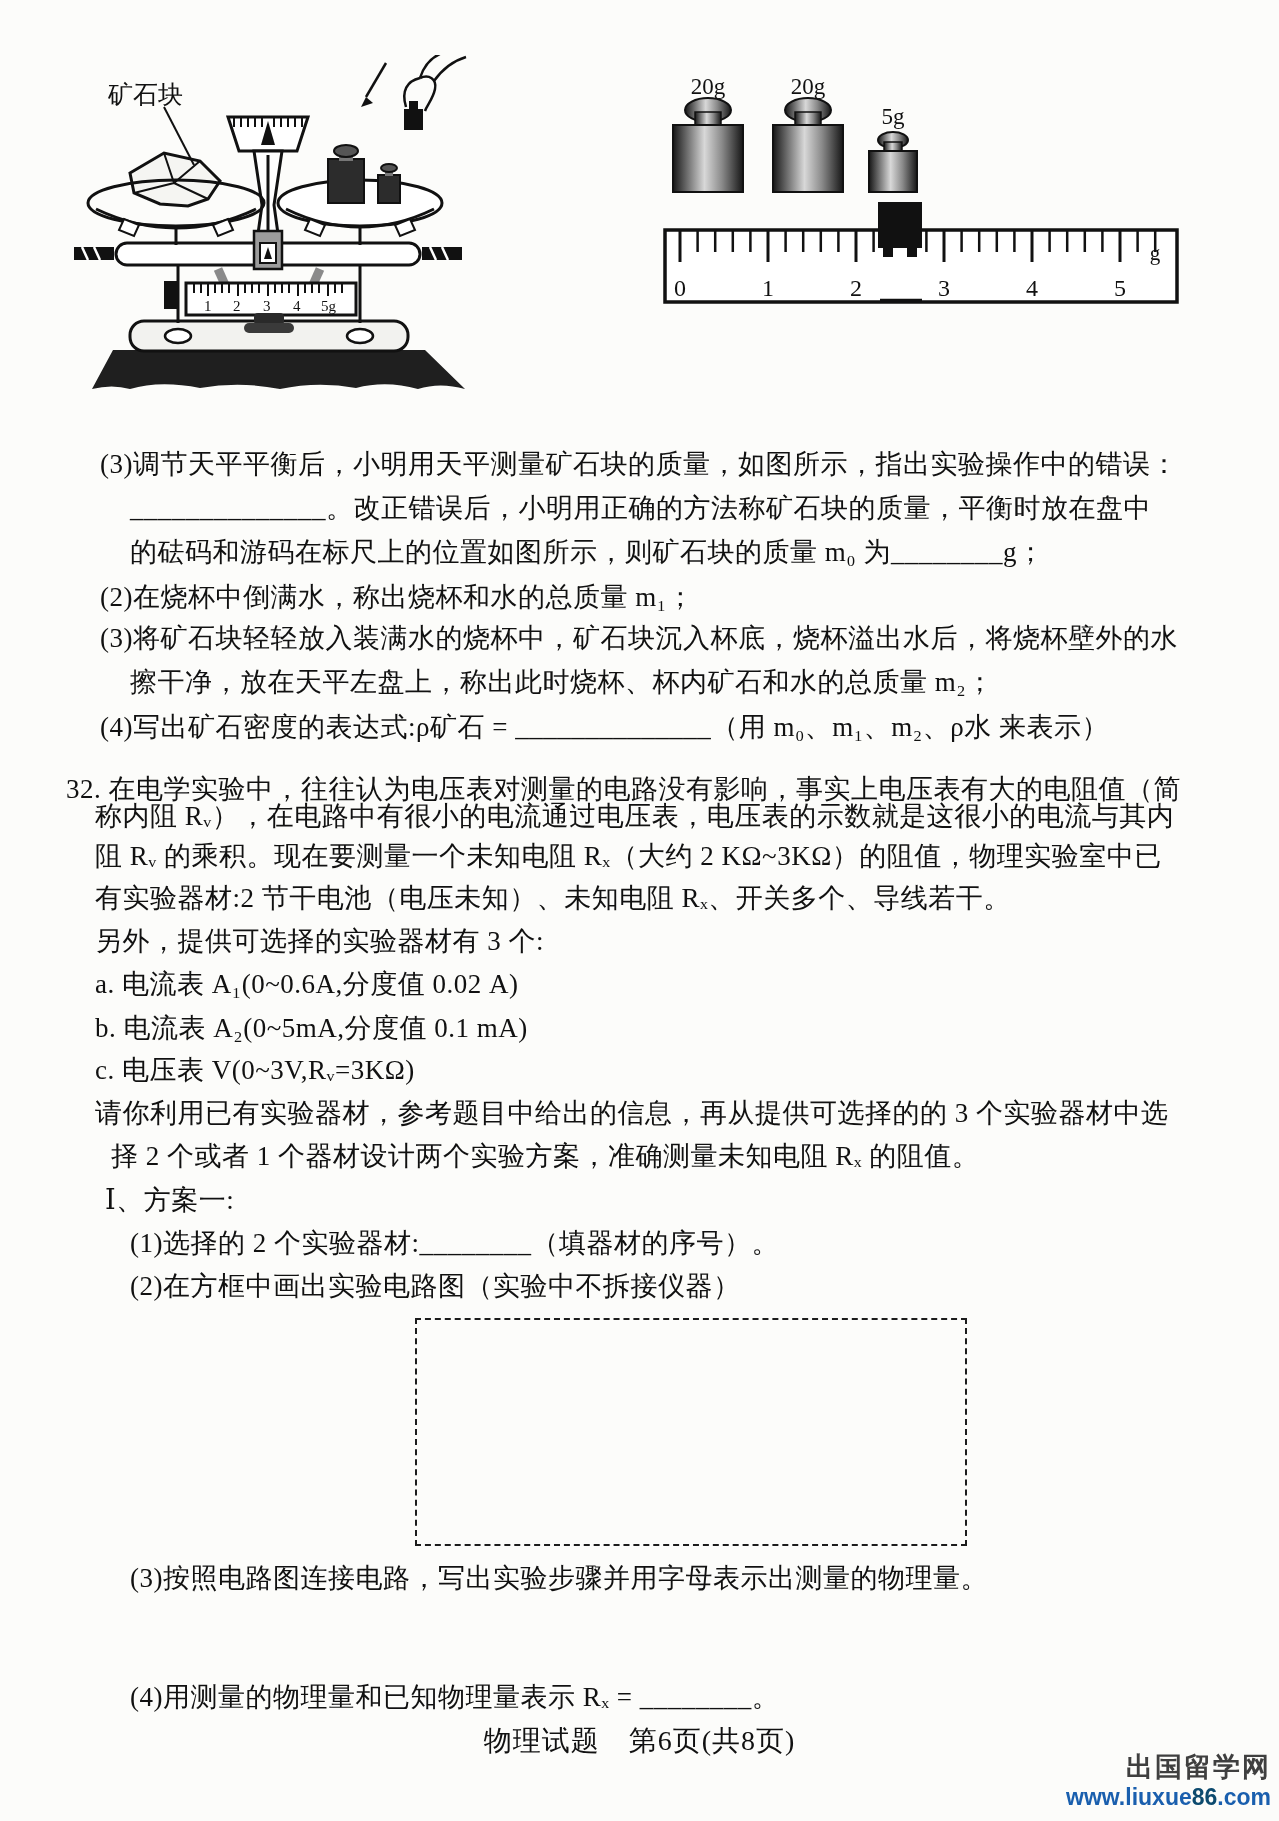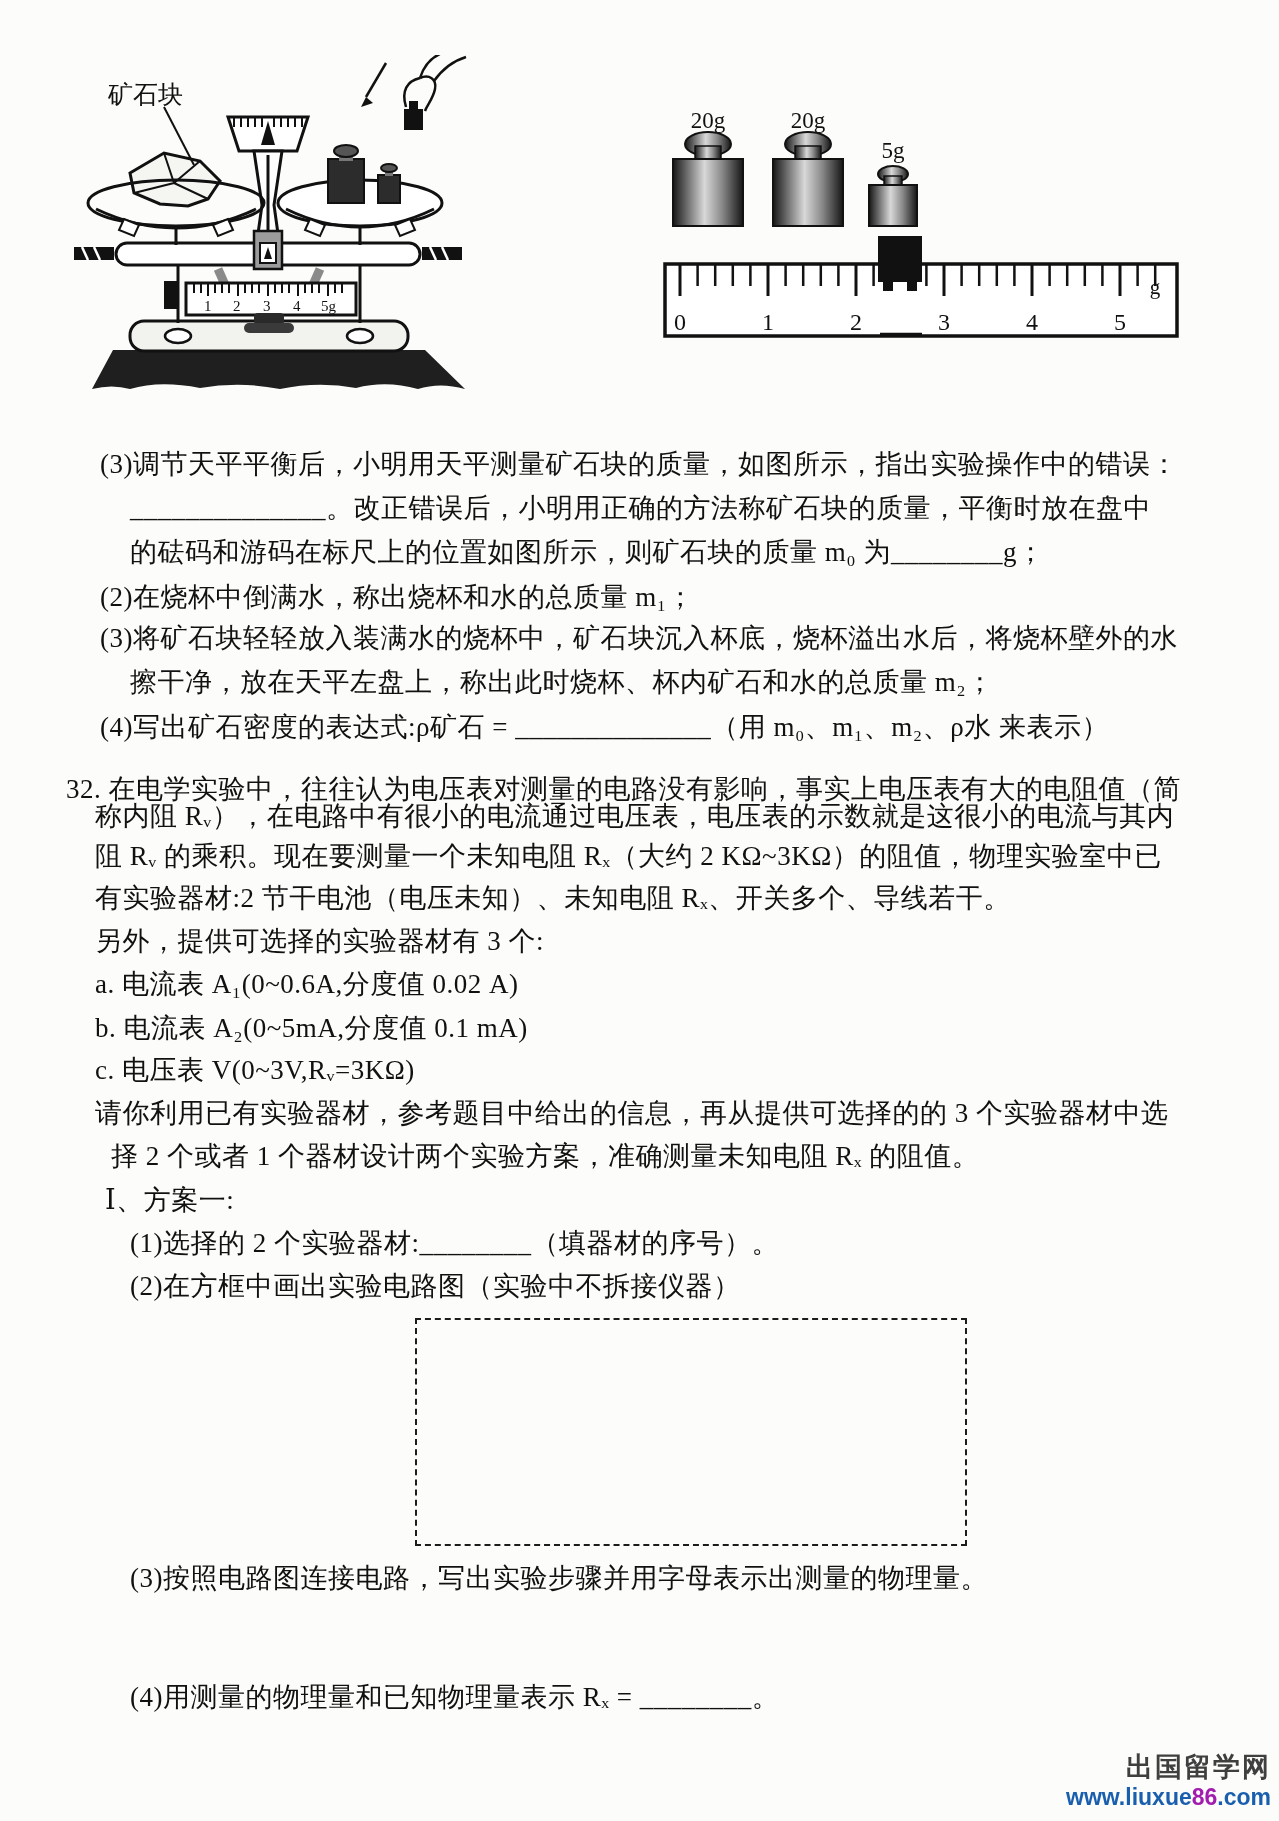--- a/index.html
+++ b/index.html
@@ -37,21 +37,21 @@
   }
   #watermark{
     position:absolute;
     right:8px;top:1752px;
     text-align:right;
     line-height:30px;
     margin-left:36px;
   }
   #watermark .wm-site{font-size:27px;font-weight:bold;color:#3f3f3f;letter-spacing:2px;font-family:"Liberation Sans","DejaVu Sans",sans-serif;}
   #watermark .wm-url{font-size:23px;font-weight:bold;color:#1a5fae;font-family:"Liberation Sans","DejaVu Sans",sans-serif;}
-  #watermark .wm-hl{color:#a21caf;}
+  #watermark .wm-hl{color:#0c4a6e;}
 </style>
 </head>
 <body>
 
 <div id="page">
 
   <div class="fig" style="left:68px;top:55px;width:400px;height:338px;">
     <svg width="400" height="338" viewBox="0 0 400 338">
 
       <path d="M45,295 L357,295 L397,334 Q372,327 350,334 Q318,325 288,333 Q250,326 212,334 Q172,326 132,333 Q92,325 62,334 Q44,329 24,334 Z" fill="#1f1f1f"></path>
@@ -165,21 +165,21 @@
         <path d="M352,23 C361,19 369,24 367,34 C365,44 359,50 357,56"></path>
         <path d="M366,26 C376,12 388,5 398,2"></path>
         <path d="M352,23 C356,10 364,2 374,-2"></path>
       </g>
 
       <line x1="96" y1="52" x2="126" y2="110" stroke="#111" stroke-width="2"></line>
       <text x="40" y="48" font-size="25">矿石块</text>
     </svg>
   </div>
 
-  <div class="fig" style="left:650px;top:86px;width:540px;height:258px;">
+  <div class="fig" style="left:650px;top:52px;width:540px;height:258px;">
     <svg width="540" height="258" viewBox="0 0 540 258">
       <defs>
         <linearGradient id="wg" x1="0" y1="0" x2="1" y2="0">
           <stop offset="0" stop-color="#161616"></stop>
             <stop offset="0.45" stop-color="#d8d8d8"></stop>
             <stop offset="0.7" stop-color="#8a8a8a"></stop>
             <stop offset="1" stop-color="#161616"></stop>
         </linearGradient>
       </defs>
 
@@ -279,19 +279,20 @@
   <div class="tl" style="left:111px;top:1139px;">择 2 个或者 1 个器材设计两个实验方案，准确测量未知电阻 Rₓ 的阻值。</div>
   <div class="tl" style="left:105px;top:1183px;">Ⅰ、方案一:</div>
   <div class="tl" style="left:130px;top:1226px;">(1)选择的 2 个实验器材:________（填器材的序号）。</div>
   <div class="tl" style="left:130px;top:1269px;">(2)在方框中画出实验电路图（实验中不拆接仪器）</div>
 
   <div id="answer-box"></div>
 
   <div class="tl" style="left:130px;top:1561px;">(3)按照电路图连接电路，写出实验步骤并用字母表示出测量的物理量。</div>
   <div class="tl" style="left:130px;top:1680px;">(4)用测量的物理量和已知物理量表示 Rₓ = ________。</div>
 
+  <div id="footer-line">物理试题　第6页(共8页)</div>
 
   <div id="watermark">
     <div class="wm-site">出国留学网</div>
     <div class="wm-url"><span>www.liuxue</span><span class="wm-hl">86</span><span>.com</span></div>
   </div>
 
 </div>
 
 </body></html>

